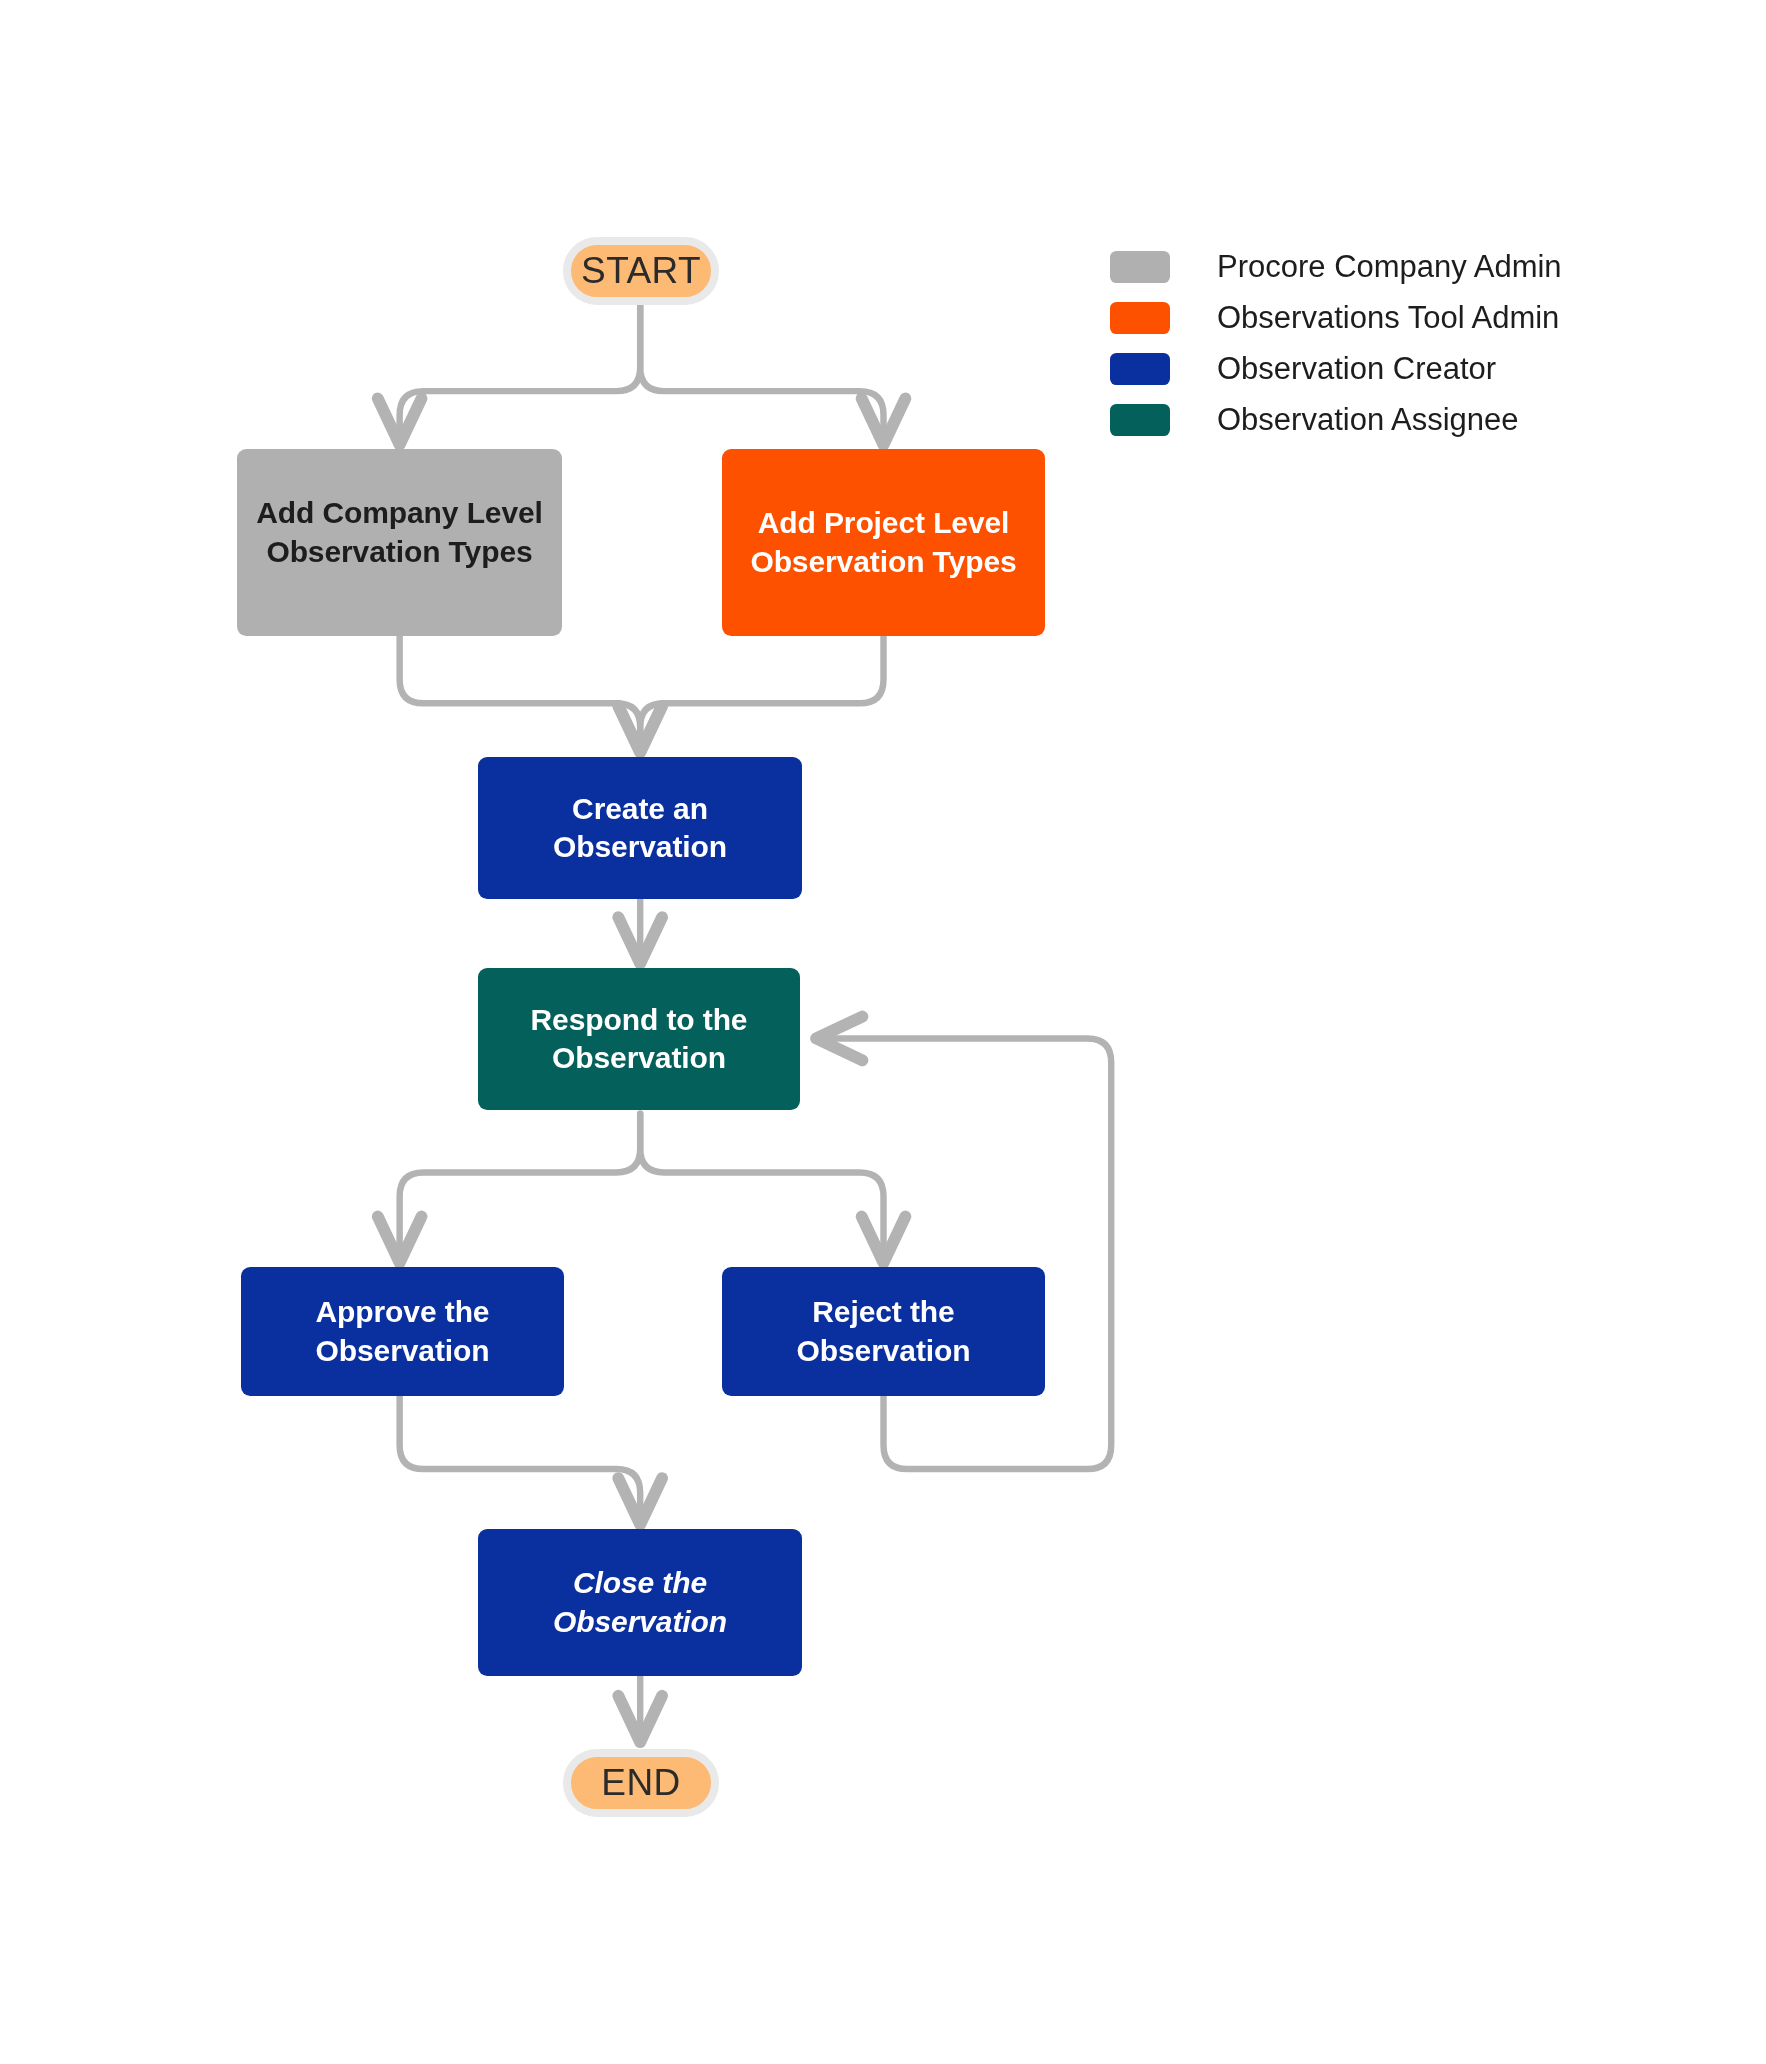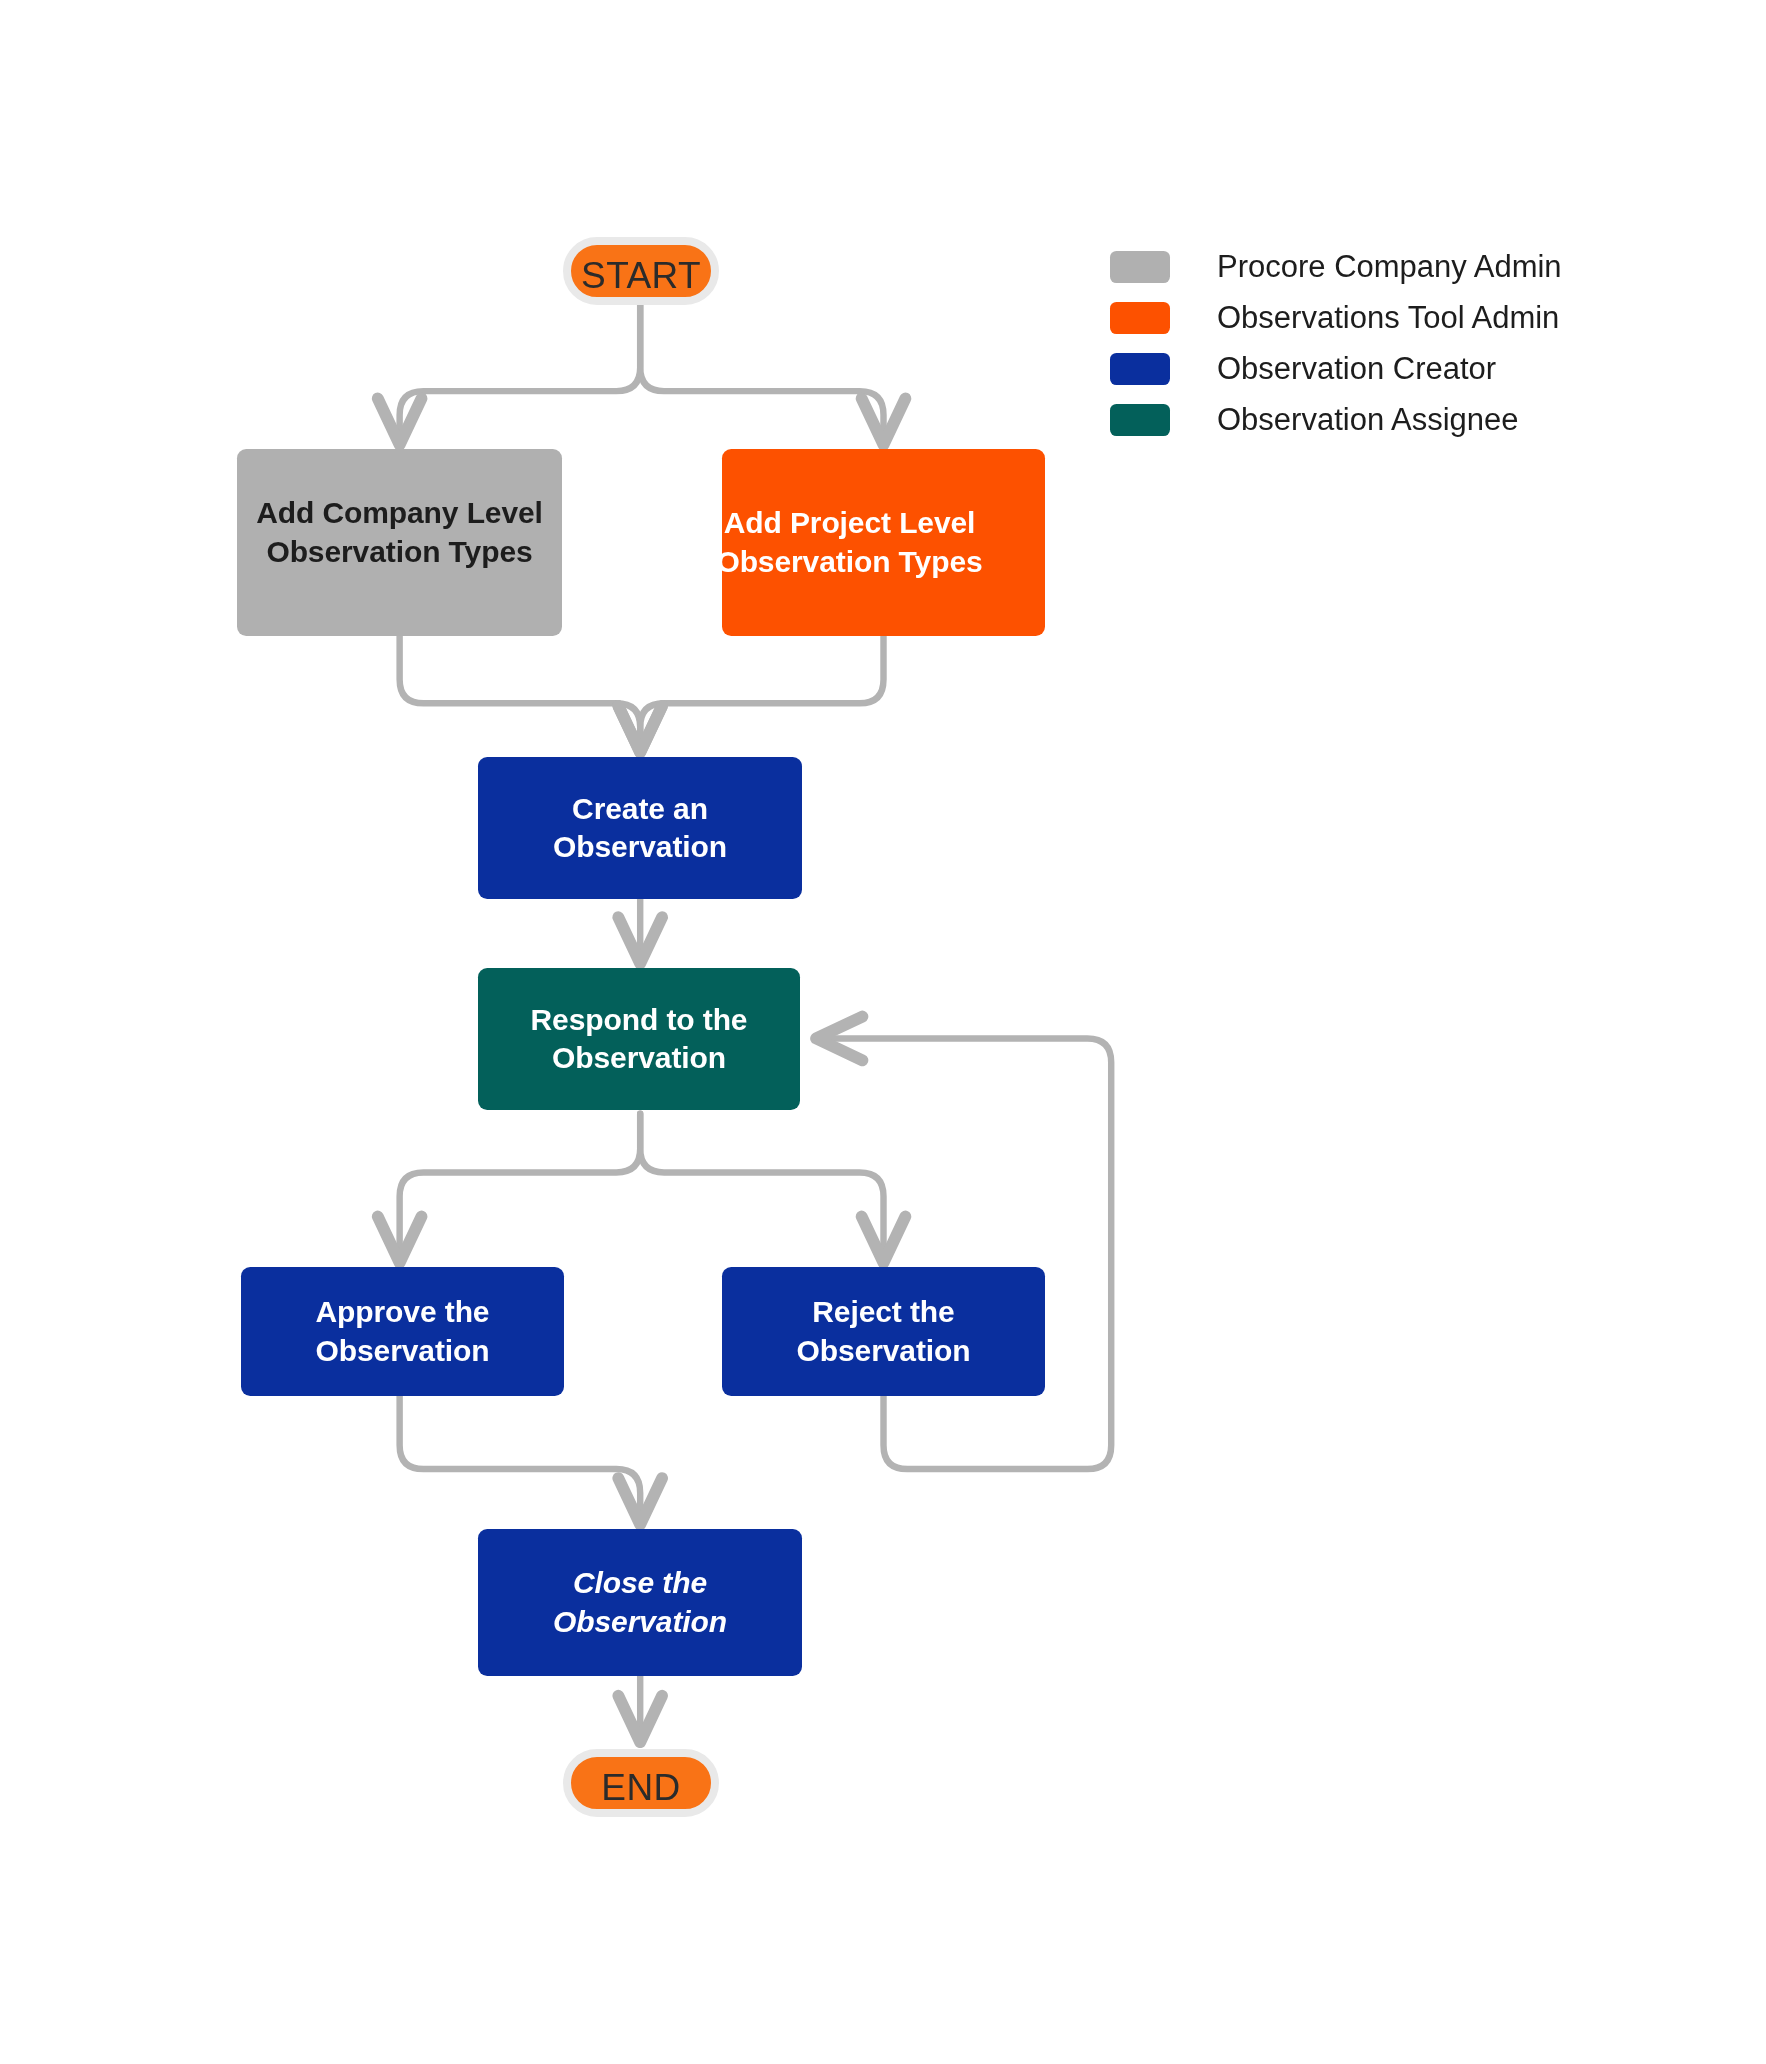--- a/index.html
+++ b/index.html
@@ -37,25 +37,25 @@
     pointer-events: none;
   }
   .node-box {
     position: absolute;
     box-sizing: border-box;
     border-radius: 9.2px;
   }
   .terminal-box {
     position: absolute;
     box-sizing: border-box;
-    background: #f97316;
+    background: #fdba74;
     border: 8.3px solid #e9e9e9;
     border-radius: 35px;
     display: flex;
-    align-items: flex-end;
+    align-items: center;
     justify-content: center;
   }
   .terminal-text {
     font-size: 37px;
     font-weight: 400;
     color: #2b2b2b;
     letter-spacing: 0.4px;
   }
   .process-text {
     font-size: 30px;
@@ -122,21 +122,21 @@
     <span class="terminal-text">START</span>
   </div>
 
   <div class="node-box" style="left:237px; top:449px; width:325px; height:187px; background:#b0b0b0;"></div>
   <div class="node-label process-text" style="left:237px; top:449px; width:325px; height:167px; color:#1d1d1d; flex-direction:column;">
     <span>Add Company Level</span>
     <span>Observation Types</span>
   </div>
 
   <div class="node-box" style="left:722px; top:449px; width:323px; height:187px; background:#fd5100;"></div>
-  <div class="node-label process-text" style="left:688px; top:449px; width:323px; height:187px; color:#ffffff; flex-direction:column;">
+  <div class="node-label process-text" style="left:722px; top:449px; width:323px; height:187px; color:#ffffff; flex-direction:column;">
     <span>Add Project Level</span>
     <span>Observation Types</span>
   </div>
 
   <div class="node-box" style="left:478px; top:757px; width:324px; height:142px; background:#0a2f9e;"></div>
   <div class="node-label process-text" style="left:478px; top:757px; width:324px; height:142px; color:#ffffff; flex-direction:column;">
     <span>Create an</span>
     <span>Observation</span>
   </div>
 

